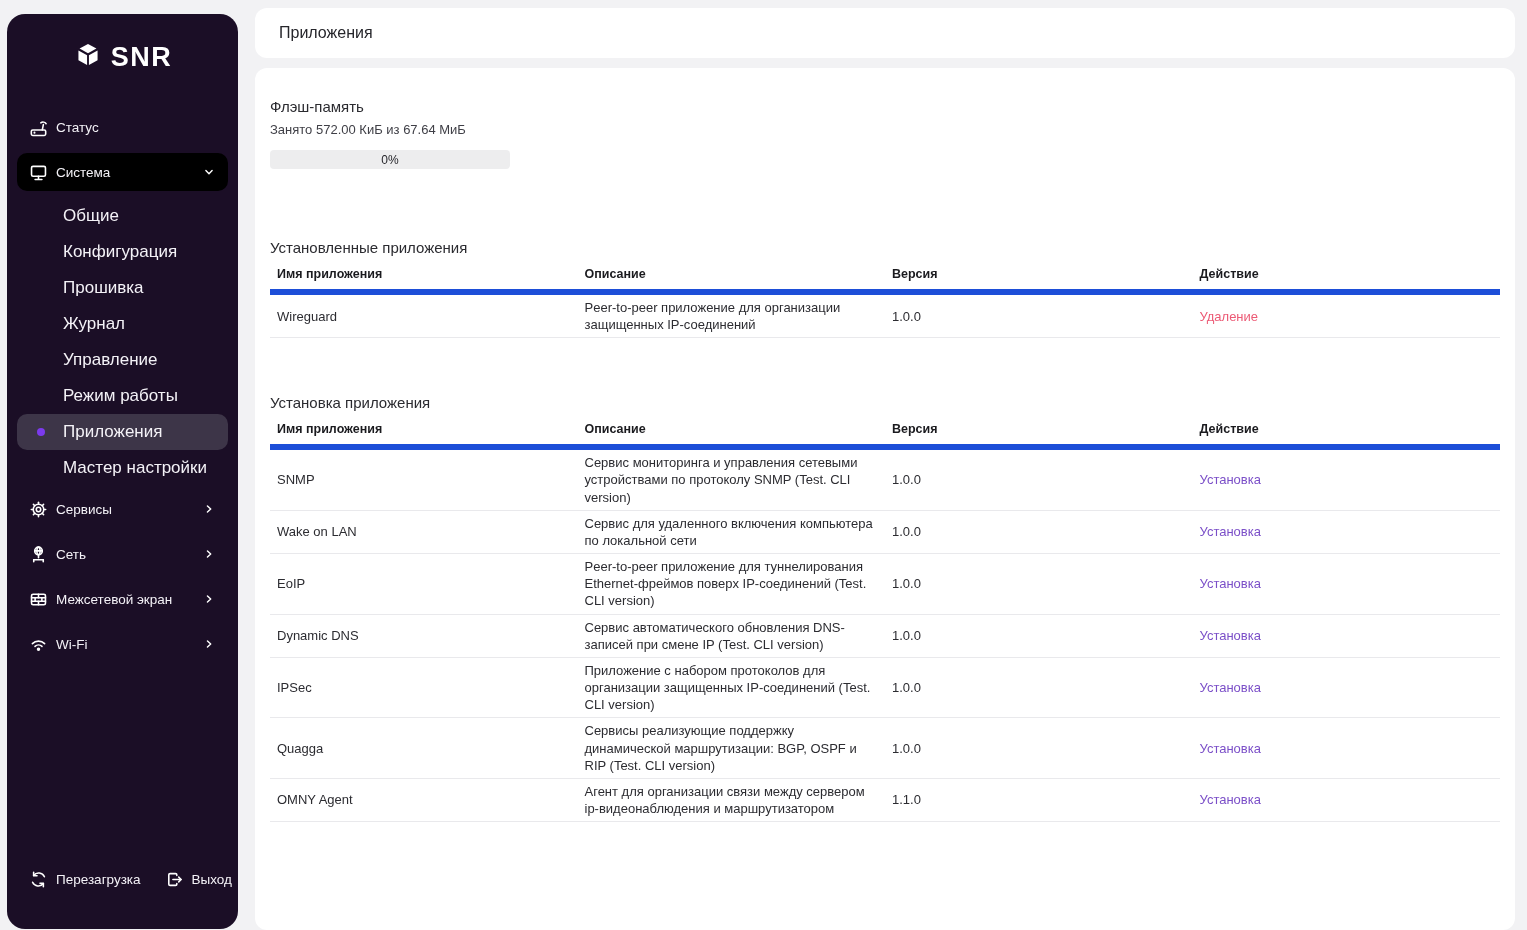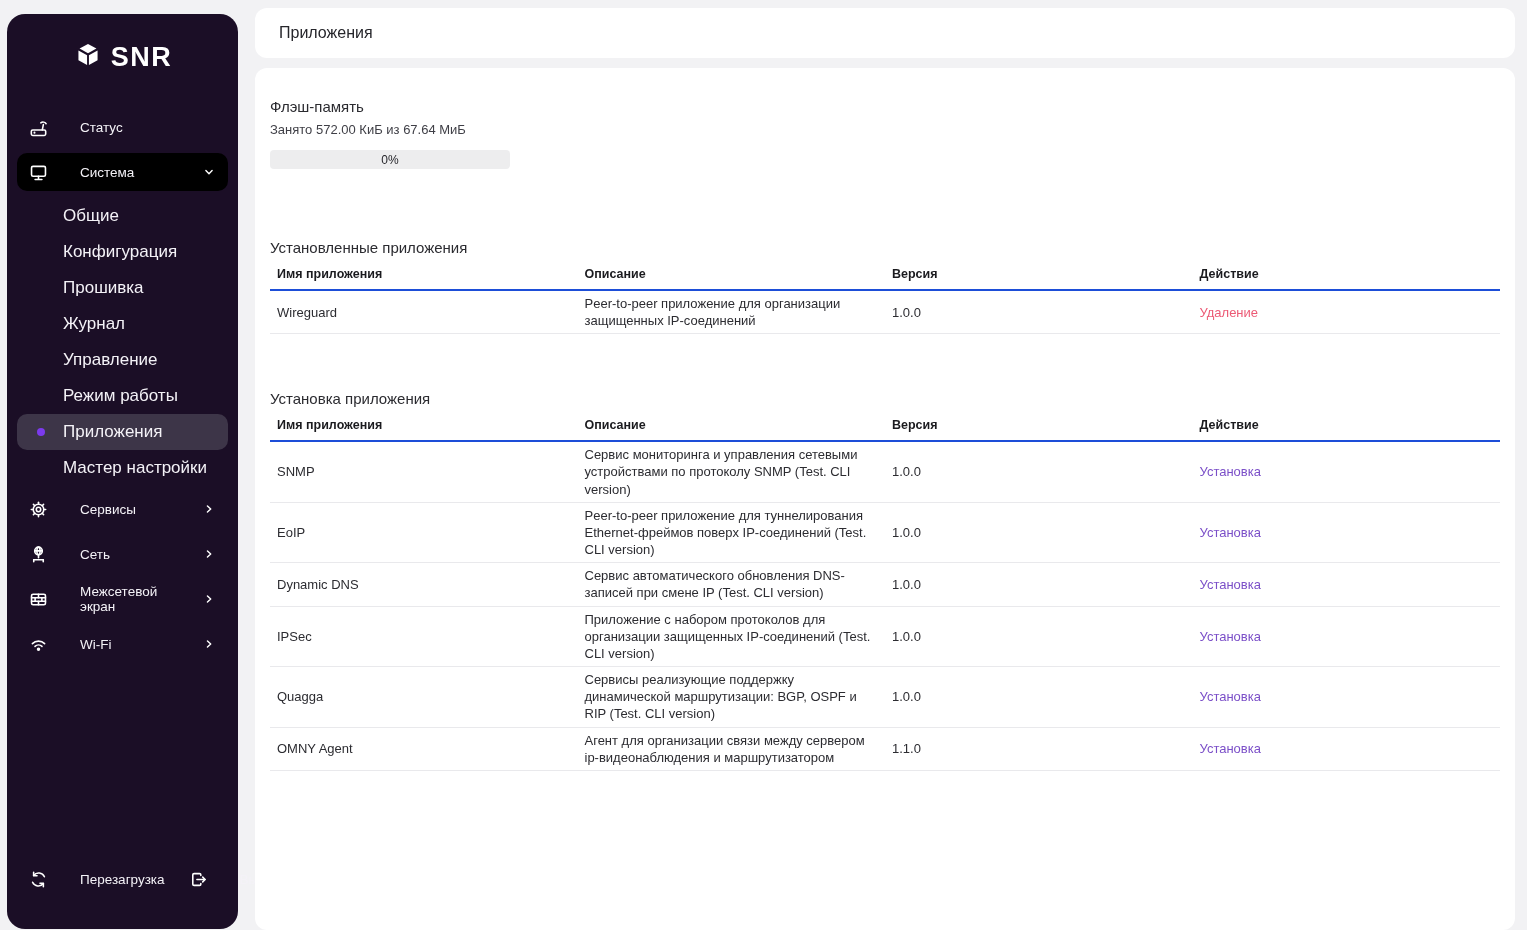--- a/index.html
+++ b/index.html
@@ -18,21 +18,21 @@
     display:flex; flex-direction:column;
     color:#f4f2f7; padding:20px 10px 16px 10px;
   }
   .logo {
     display:flex; align-items:center; justify-content:center;
     gap:8px; height:46px; margin-bottom:28px;
   }
   .logo-text { font-size:27px; font-weight:bold; letter-spacing:1.5px; color:#ffffff; }
   .nav { display:flex; flex-direction:column; }
   .nav-item {
-    display:flex; align-items:center; gap:32px;
+    display:flex; align-items:center; gap:8px;
     height:38px; padding:0 12px; border-radius:10px;
     font-size:13.5px; cursor:pointer; margin-bottom:7px;
   }
   .nav-item .icon { width:19px; height:19px; display:flex; align-items:center; justify-content:center; flex-shrink:0; }
   .nav-item .label { flex:1; }
   .nav-item.active { background:#000000; }
   .chev { width:14px; height:14px; flex-shrink:0; }
   .subnav { display:flex; flex-direction:column; margin-bottom:4px; }
   .subnav-item {
     display:flex; align-items:center;
@@ -74,21 +74,21 @@
   }
 
   .section { margin-top:70px; }
   .section.available { margin-top:56px; }
   .section-title { font-size:15px; font-weight:500; color:#2b2b30; margin-bottom:5px; }
 
   table.apps-table { width:100%; border-collapse:collapse; table-layout:fixed; }
   table.apps-table col { width:25%; }
   table.apps-table th {
     text-align:left; font-size:12.5px; font-weight:bold; color:#1b1b1f;
-    padding:6px 10px 8px 7px; border-bottom:2px solid #1d4ed8;
+    padding:6px 10px 8px 7px; border-bottom:6px solid #1d4ed8;
   }
   table.apps-table td {
     font-size:13px; color:#2c2c31; padding:4px 10px 4px 7px;
     border-bottom:1px solid #e9e9ec; vertical-align:middle; line-height:1.32;
   }
   td.cell-desc { color:#3c3c42; padding-right:14px; }
   .action-link { cursor:pointer; font-size:13px; }
   .installed .action-link { color:#ec5a75; }
   .available .action-link { color:#7b4fc8; }
 
@@ -324,20 +324,26 @@
         </thead>
         <tbody>
 
             <tr>
               <td class="cell-name">SNMP</td>
               <td class="cell-desc">Сервис мониторинга и управления сетевыми устройствами по протоколу SNMP (Test. CLI version)</td>
               <td class="cell-version">1.0.0</td>
               <td class="cell-action"><span class="action-link">Установка</span></td>
             </tr>
 
+            <tr>
+              <td class="cell-name">Wake on LAN</td>
+              <td class="cell-desc">Сервис для удаленного включения компьютера по локальной сети</td>
+              <td class="cell-version">1.0.0</td>
+              <td class="cell-action"><span class="action-link">Установка</span></td>
+            </tr>
 
             <tr>
               <td class="cell-name">EoIP</td>
               <td class="cell-desc">Peer-to-peer приложение для туннелирования Ethernet-фреймов поверх IP-соединений (Test. CLI version)</td>
               <td class="cell-version">1.0.0</td>
               <td class="cell-action"><span class="action-link">Установка</span></td>
             </tr>
 
             <tr>
               <td class="cell-name">Dynamic DNS</td>

